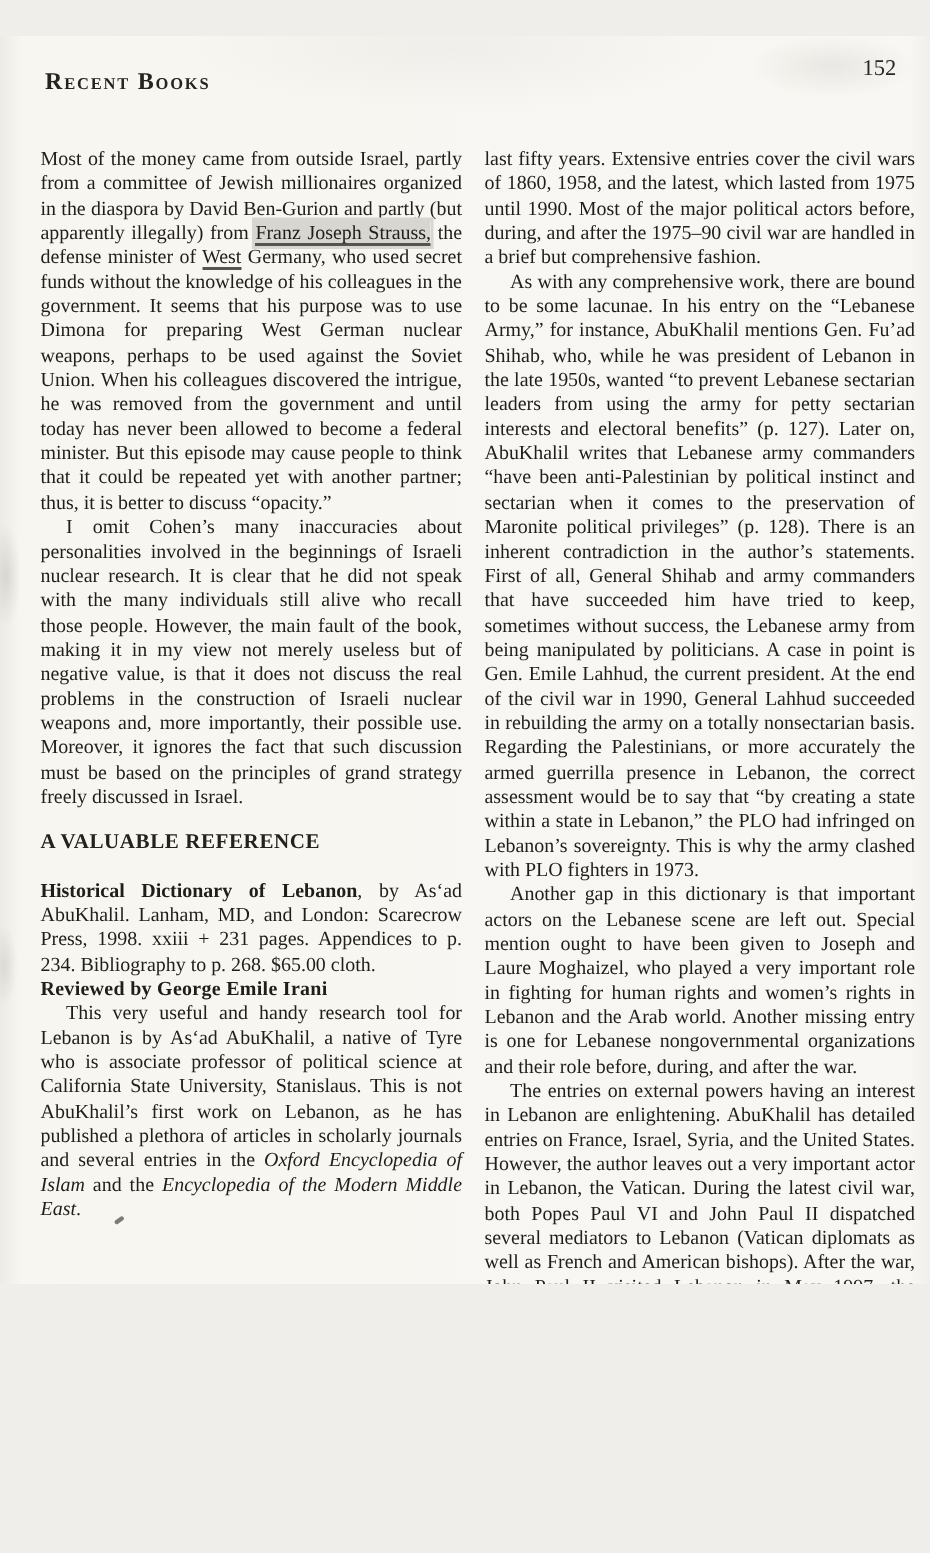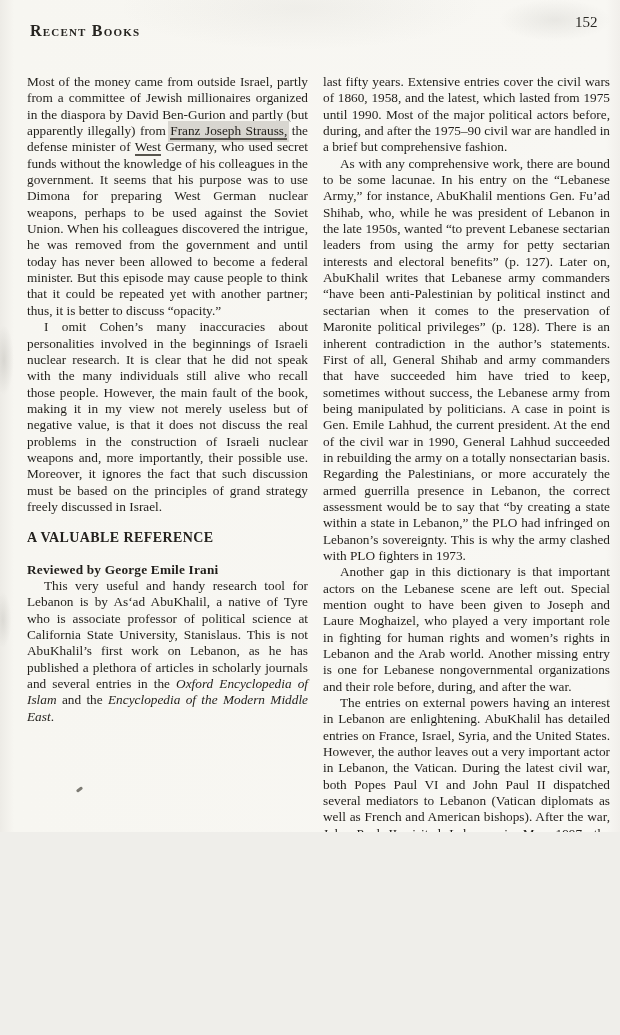--- a/index.html
+++ b/index.html
@@ -10,20 +10,21 @@
   }
   .page {
     position: relative; width: 620px; height: 832px; overflow: hidden;
     background:
       radial-gradient(ellipse 80px 30px at 555px 20px, rgba(120,118,112,0.12), rgba(0,0,0,0) 70%),
       radial-gradient(ellipse 14px 50px at 4px 360px, rgba(110,108,100,0.18), rgba(0,0,0,0) 70%),
       radial-gradient(ellipse 12px 40px at 3px 620px, rgba(110,108,100,0.15), rgba(0,0,0,0) 70%),
       radial-gradient(ellipse 260px 60px at 300px 8px, rgba(130,128,120,0.07), rgba(0,0,0,0) 70%),
       linear-gradient(90deg, #edebe6 0px, #f7f6f1 14px, #f8f7f3 606px, #f1efeb 620px);
     color: #1d1b18;
+    margin-top: 24px;
   }
   .running-head {
     position: absolute; left: 30px; top: 22px;
     font-variant: small-caps; font-weight: 700;
     font-size: 16px; letter-spacing: 1.2px; color: #262420;
   }
   .page-number {
     position: absolute; left: 575px; top: 14px;
     font-size: 15px; color: #2a2824;
   }
@@ -80,20 +81,21 @@
 
   <div class="running-head">Recent Books</div>
   <div class="page-number">152</div>
 
   <div class="col col-left">
     <p><span>Most of the money came from outside Israel, partly from a committee of Jewish millionaires organized in the diaspora by David Ben-Gurion and partly (but apparently illegally) from </span><span class="marked">Franz Joseph Strauss,</span><span> the defense minister of </span><span class="pencil-underline">West</span><span> Germany, who used secret funds without the knowledge of his colleagues in the government. It seems that his purpose was to use Dimona for preparing West German nuclear weapons, perhaps to be used against the Soviet Union. When his colleagues discovered the intrigue, he was removed from the government and until today has never been allowed to become a federal minister. But this episode may cause people to think that it could be repeated yet with another partner; thus, it is better to discuss “opacity.”</span></p>
     <p class="indent">I omit Cohen’s many inaccuracies about personalities involved in the beginnings of Israeli nuclear research. It is clear that he did not speak with the many individuals still alive who recall those people. However, the main fault of the book, making it in my view not merely useless but of negative value, is that it does not discuss the real problems in the construction of Israeli nuclear weapons and, more importantly, their possible use. Moreover, it ignores the fact that such discussion must be based on the principles of grand strategy freely discussed in Israel.</p>
 
     <h2 class="section-heading">A VALUABLE REFERENCE</h2>
 
+    <p class="citation"><span class="book-title">Historical Dictionary of Lebanon</span><span>, by As‘ad AbuKhalil. Lanham, MD, and London: Scarecrow Press, 1998. xxiii + 231 pages. Appendices to p. 234. Bibliography to p. 268. $65.00 cloth.</span></p>
 
     <p class="reviewer">Reviewed by George Emile Irani</p>
 
     <p class="indent"><span>This very useful and handy research tool for Lebanon is by As‘ad AbuKhalil, a native of Tyre who is associate professor of political science at California State University, Stanislaus. This is not AbuKhalil’s first work on Lebanon, as he has published a plethora of articles in scholarly journals and several entries in the </span><span class="em">Oxford Encyclopedia of Islam</span><span> and the </span><span class="em">Encyclopedia of the Modern Middle East</span><span>.</span></p>
   </div>
 
   <div class="footnote-block">
     <div class="footnote-rule"></div>
     <p style="margin:0"><span class="footnote-author">George Emile Irani</span><span> is visiting assistant professor at Washington College. He is the author of </span><span class="em">The Papacy and the Middle East</span><span> (Notre Dame, IN: University of Notre Dame Press, 1989).</span></p>
   </div>

